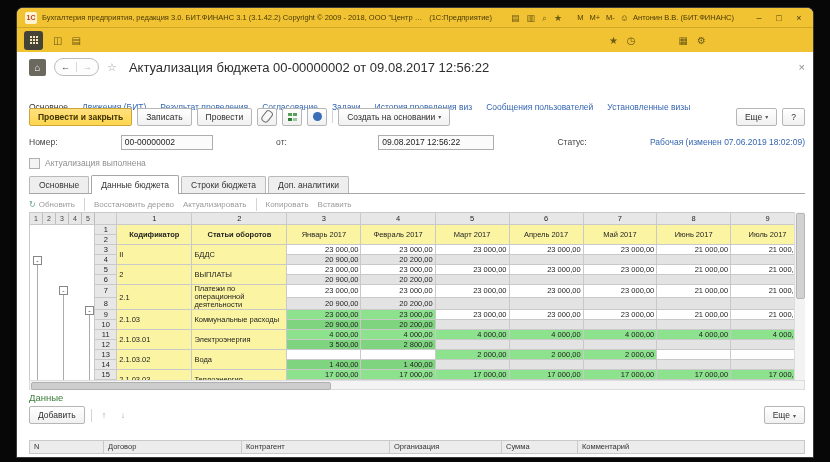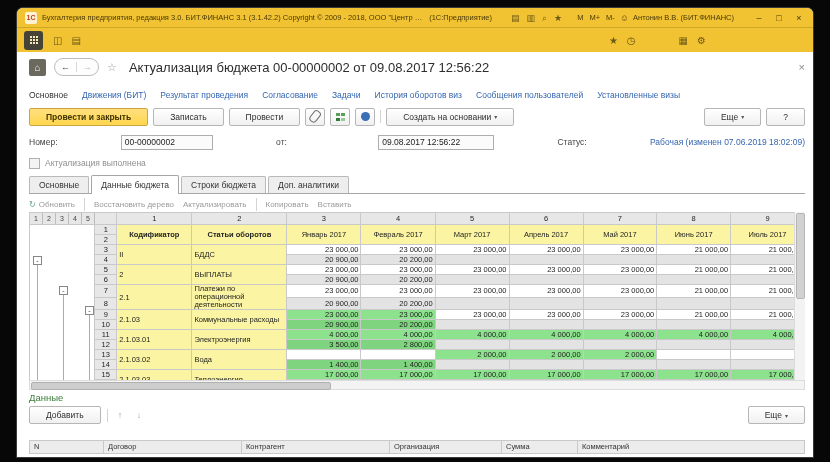--- a/index.html
+++ b/index.html
@@ -45,26 +45,26 @@
   .nav-row{position:absolute;top:4px;left:12px;right:8px;height:22px;display:flex;align-items:center;gap:8px;}
   .homebtn{width:17px;height:17px;background:#6b685e;border-radius:2px;color:#fff;font-size:10px;
            display:flex;align-items:center;justify-content:center;}
   .navgrp{display:flex;align-items:center;border:1px solid #bcbcbc;border-radius:9px;height:16px;background:#fdfdfd;}
   .navgrp .back{width:21px;text-align:center;font-size:9px;color:#4a4a4a;border-right:1px solid #d8d8d8;}
   .navgrp .fwd{width:21px;text-align:center;font-size:9px;color:#bdbdbd;}
   .star{font-size:11px;color:#a8a8a8;}
   .ftitle{font-size:13px;color:#2d2d2d;margin-left:4px;white-space:nowrap;}
   .fclose{margin-left:auto;font-size:11px;color:#8a8a8a;}
 
-  .link-row{position:absolute;top:36px;left:12px;right:8px;height:13px;display:flex;gap:14px;align-items:center;}
+  .link-row{position:absolute;top:48px;left:12px;right:8px;height:13px;display:flex;gap:14px;align-items:center;}
   .nlink{font-size:8.5px;color:var(--link);white-space:nowrap;}
   .nlink.cur{color:#333;}
 
   .cmd-row{position:absolute;top:55px;left:12px;right:8px;height:19px;display:flex;align-items:center;gap:5px;}
-  .btn{display:inline-flex;align-items:center;gap:3px;height:18px;padding:0 16px;
+  .btn{display:inline-flex;align-items:center;gap:3px;height:18px;padding:0 8px;
        background:linear-gradient(#ffffff,#f0f0f0);border:1px solid #b6b6b6;border-radius:2px;
        font-size:8.5px;color:#2f2f2f;box-sizing:border-box;font-family:inherit;white-space:nowrap;}
   .btn.primary{background:linear-gradient(#ffe080,var(--primary-button));border-color:#cda63b;
        font-weight:bold;color:#3f3300;}
   .btn.iconbtn{width:20px;justify-content:center;padding:0;}
   .caret{font-size:6px;color:#555;}
   .clip{display:inline-block;width:6px;height:11px;border:1px solid #6f6f6f;border-radius:3px 3px 4px 4px;
         transform:rotate(38deg);}
   .orgico{position:relative;width:11px;height:10px;display:inline-block;}
   .orgico::before{content:"";position:absolute;left:1px;top:1px;width:4px;height:3px;background:#58a058;
@@ -196,21 +196,21 @@
       <span class="ftitle">Актуализация бюджета 00-00000002 от 09.08.2017 12:56:22</span>
       <span class="fclose">×</span>
     </div>
 
     <div class="link-row">
         <span class="nlink cur">Основное</span>
         <span class="nlink">Движения (БИТ)</span>
         <span class="nlink">Результат проведения</span>
         <span class="nlink">Согласование</span>
         <span class="nlink">Задачи</span>
-        <span class="nlink">История оборотов виз</span>
+        <span class="nlink">История проведения виз</span>
         <span class="nlink">Сообщения пользователей</span>
         <span class="nlink">Установленные визы</span>
       </div>
 
     <div class="cmd-row">
       <button class="btn primary">Провести и закрыть</button>
       <button class="btn">Записать</button>
       <button class="btn">Провести</button>
       <button class="btn iconbtn">
         <span class="clip"></span>

